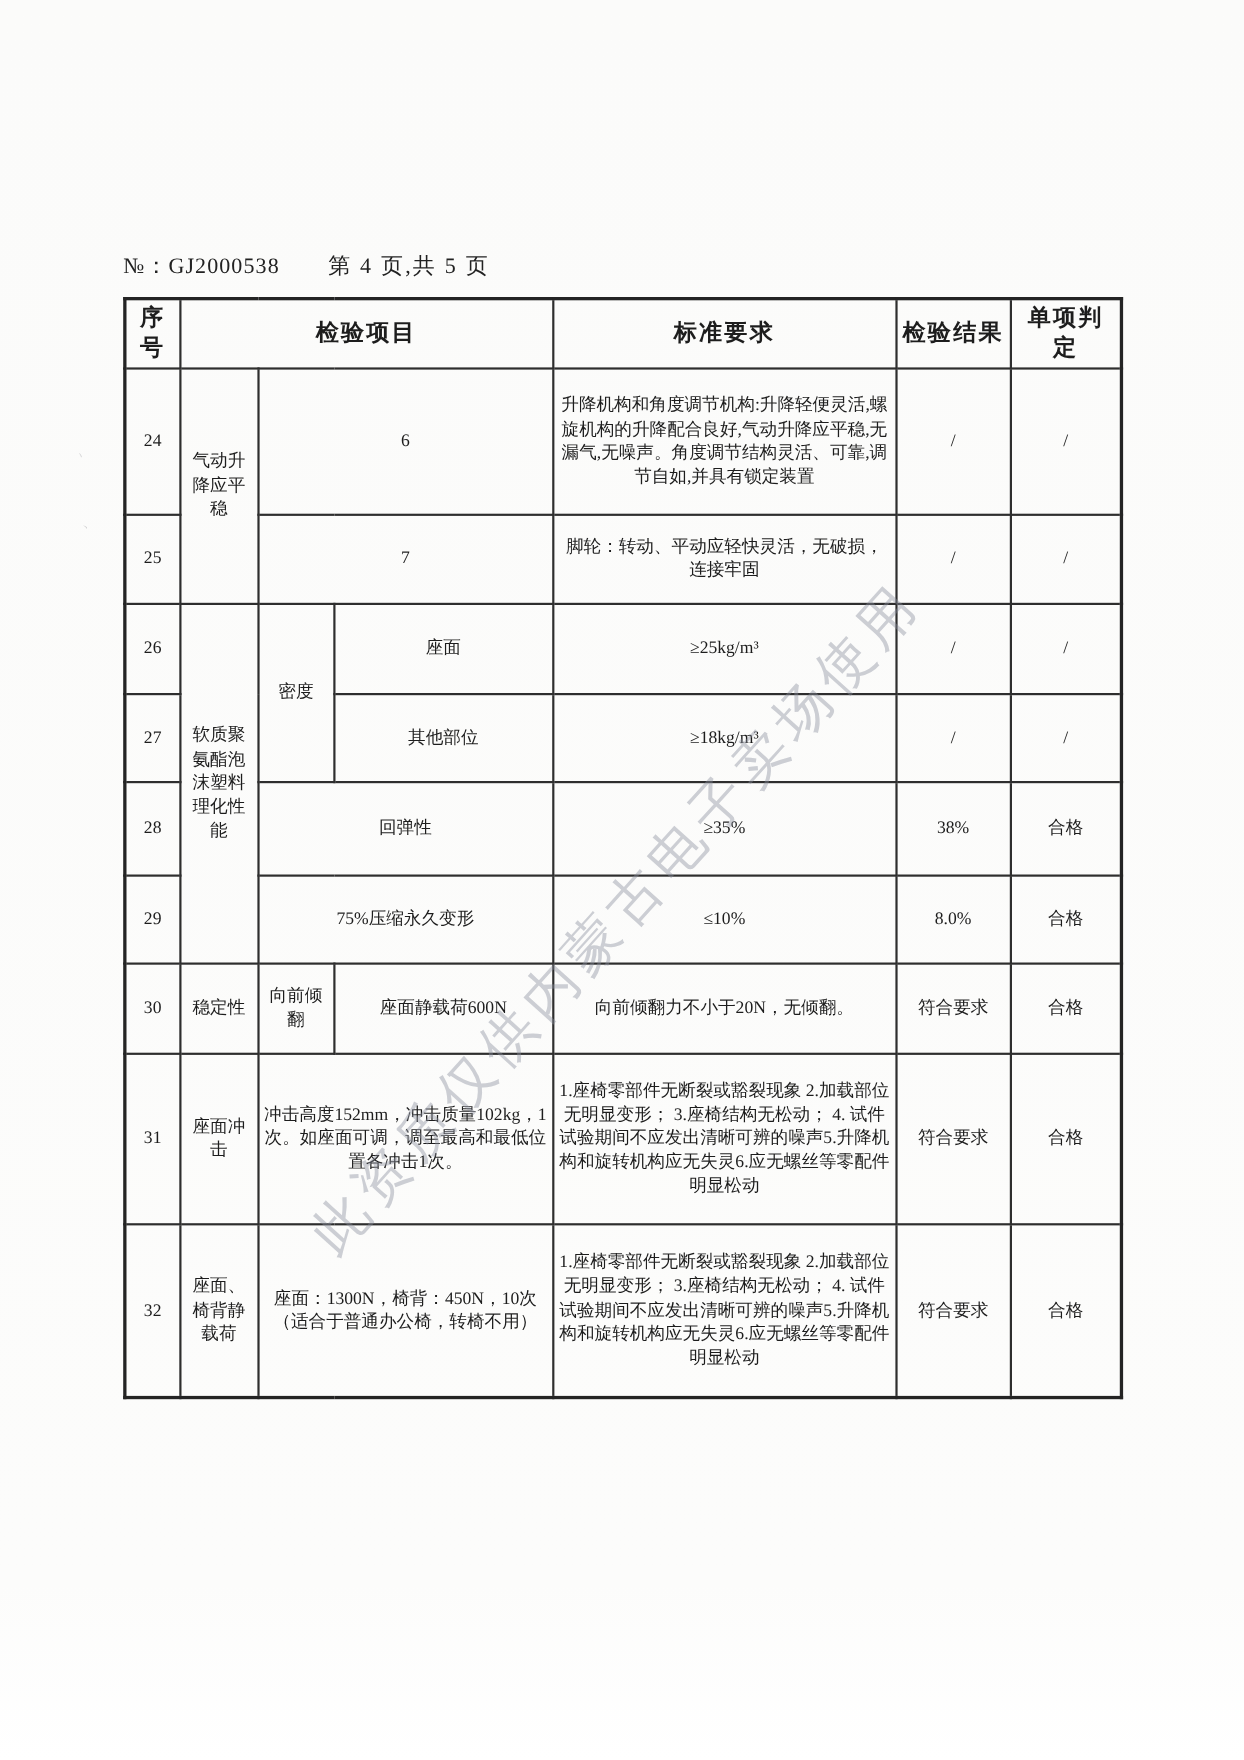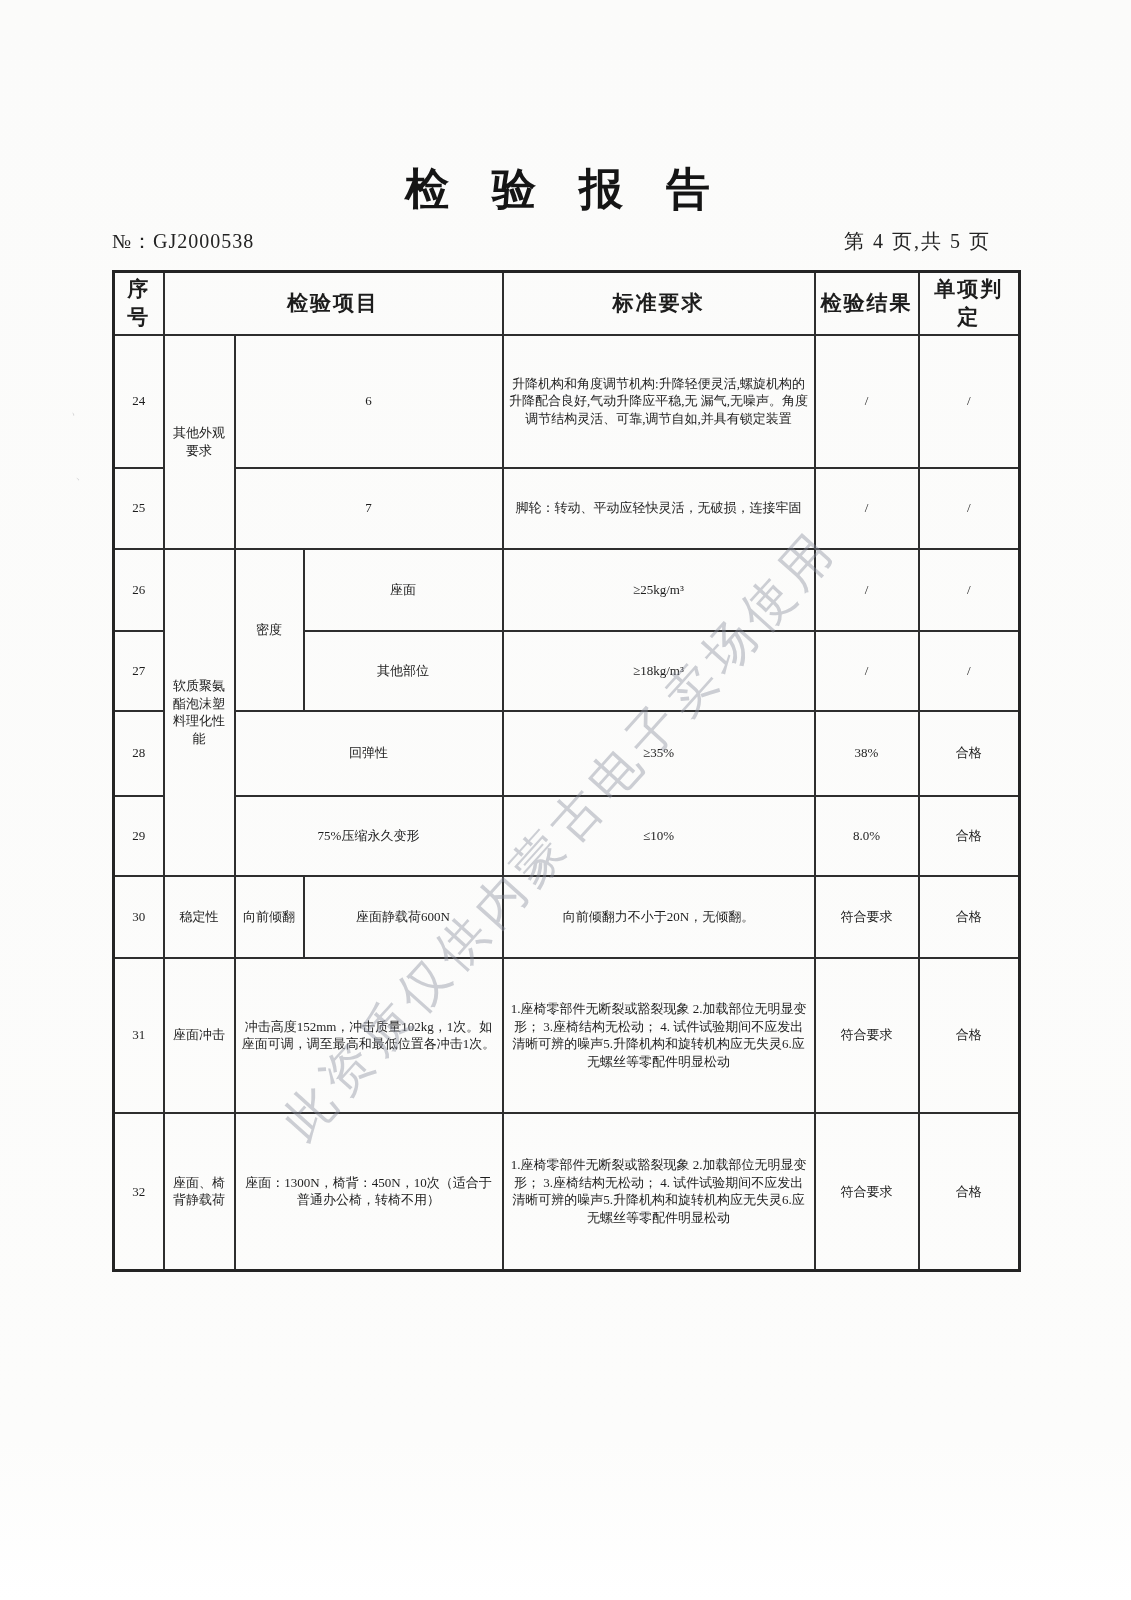--- a/index.html
+++ b/index.html
@@ -17,38 +17,38 @@
   }
   .doc-title{
     position:absolute;left:0;top:160px;width:1131px;
     text-align:center;
     font-size:44px;font-weight:700;
     letter-spacing:16px;
     color:#151515;
   }
   .meta-row{
     position:absolute;left:112px;top:228px;width:906px;
-    display:flex;justify-content:space-between;align-items:baseline;
-    font-size:20px;color:#222;
+    display:flex;align-items:baseline;
+    font-size:20px;color:#222;gap:44px;
   }
   .report-no{letter-spacing:1px;}
   .page-info{margin-right:27px;letter-spacing:2px;}
   table.report{
     position:absolute;left:112px;top:270px;
     width:906px;
     border-collapse:collapse;
     table-layout:fixed;
     background:transparent;
     padding-left:17px;
   }
   table.report th,table.report td{
     border:2px solid #2e2e2e;
     text-align:center;
     vertical-align:middle;
-    font-size:13px;
+    font-size:16px;
     line-height:1.35;
     padding:2px 4px;
     color:#1d1d1d;
     word-break:break-all;
   }
   table.report th{
     font-family:"Liberation Sans","DejaVu Sans",sans-serif;
     font-weight:600;
     font-size:21px;
     letter-spacing:2px;
@@ -95,21 +95,20 @@
     z-index:2;
   }
   .artifact-1{left:70px;top:404px;transform:rotate(12deg);}
   .artifact-2{left:74px;top:468px;transform:rotate(-8deg);}
 </style>
 </head>
 <body>
 
 <div class="page">
 
-  <div class="doc-title">检 验 报 告</div>
 
   <div class="meta-row">
     <div class="report-no"><span>№：</span><span>GJ2000538</span></div>
     <div class="page-info">第 4 页,共 5 页</div>
   </div>
 
   <table class="report">
     <colgroup>
       <col style="width:50px">
       <col style="width:71px">
@@ -124,21 +123,21 @@
         <tr class="h-hdr">
       <th>序号</th>
       <th colspan="3">检验项目</th>
       <th>标准要求</th>
       <th>检验结果</th>
       <th>单项判定</th>
     </tr>
 
     <tr class="h-r24">
       <td>24</td>
-      <td rowspan="2">其他外观要求</td>
+      <td rowspan="2">气动升降应平稳</td>
       <td colspan="2">6</td>
       <td class="std-left">升降机构和角度调节机构:升降轻便灵活,螺旋机构的升降配合良好,气动升降应平稳,无 漏气,无噪声。角度调节结构灵活、可靠,调节自如,并具有锁定装置</td>
       <td>/</td>
       <td>/</td>
     </tr>
 
     <tr class="h-r25">
       <td>25</td>
       <td colspan="2">7</td>
       <td class="std-left">脚轮：转动、平动应轻快灵活，无破损，连接牢固</td>

